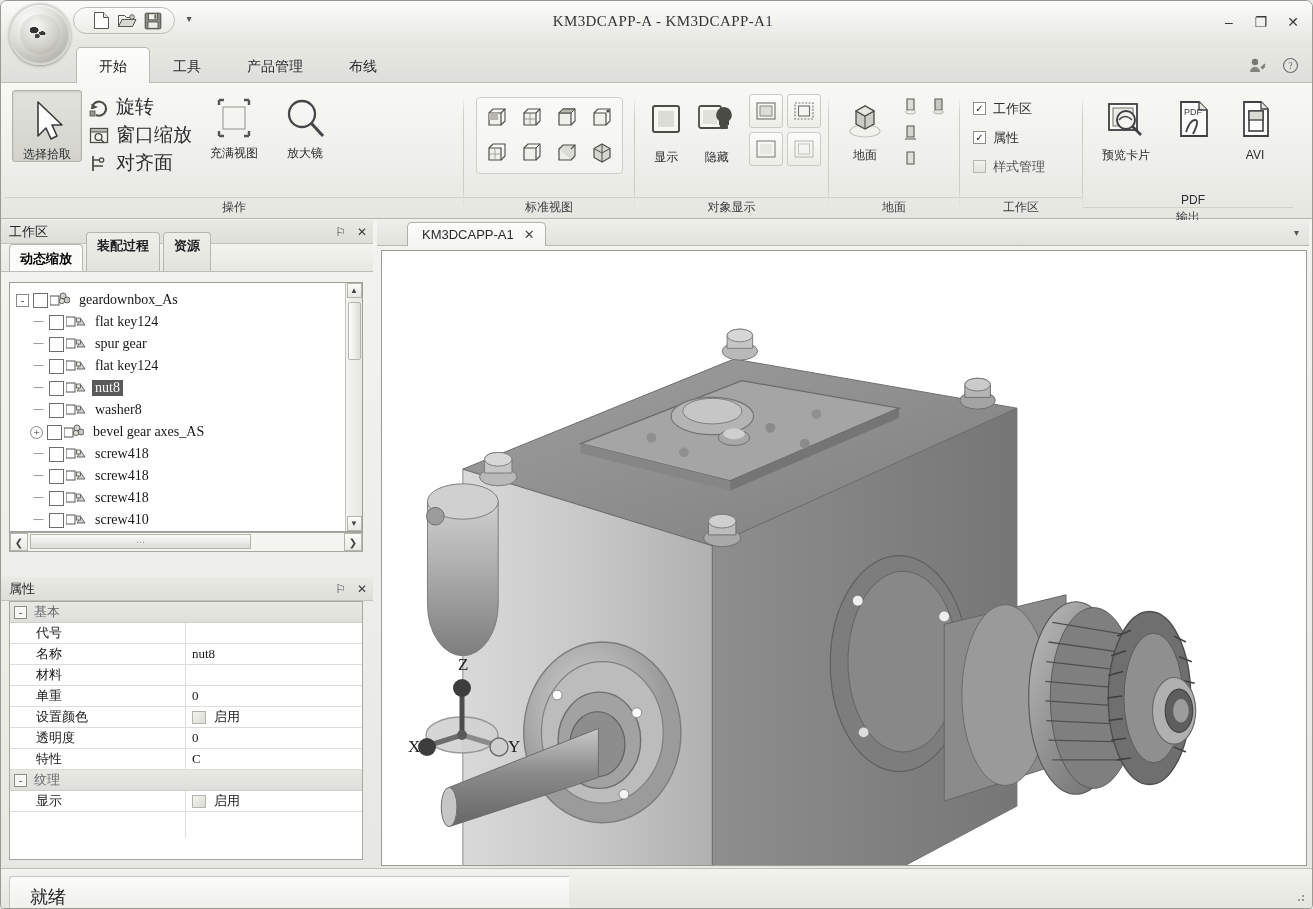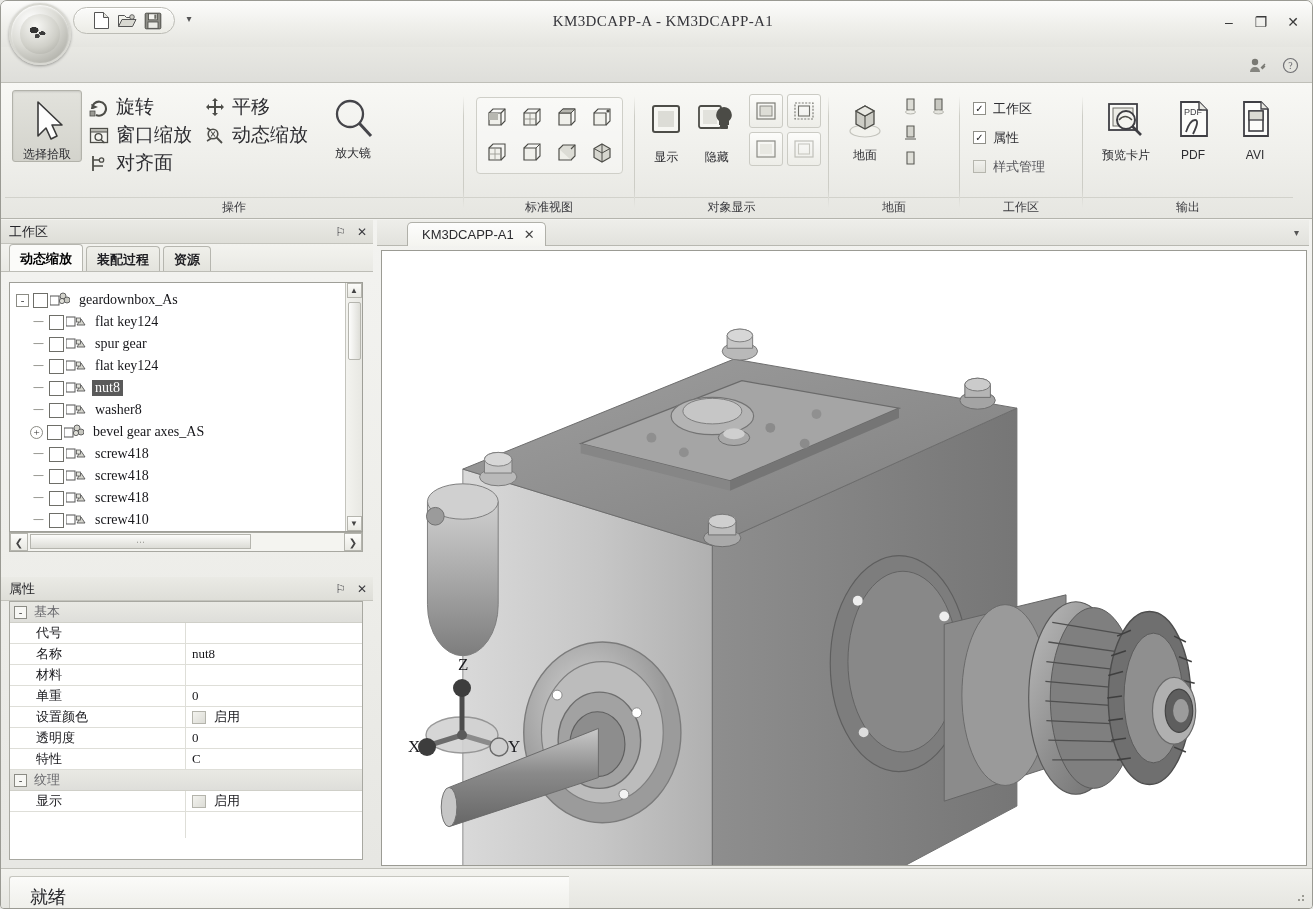--- a/index.html
+++ b/index.html
@@ -145,21 +145,21 @@
     background:linear-gradient(180deg,#eaeae5 0%,#dedeD8 100%);
     border-bottom:1px solid #c3c3bc; padding:0 6px 0 8px;
   }
   .panel-head .pt { font-size:13px; color:#26262a; }
   .panel-head .pa { display:flex; gap:11px; }
   .panel-head .pa span { font-size:12px; color:#3a3a3e; cursor:pointer; line-height:1; }
 
   .ws-tabs { height:28px; display:flex; align-items:flex-end; padding-left:8px;
              background:linear-gradient(180deg,#f3f3ef,#e9e9e4); border-bottom:1px solid #bdbdb6; }
   .ws-tab {
-    padding:0 10px; height:25px; line-height:25px; font-size:13px; font-weight:bold; color:#1d1d21;
+    padding:0 10px; height:39px; line-height:25px; font-size:13px; font-weight:bold; color:#1d1d21;
     border:1px solid #b6b6af; border-bottom:none; border-radius:4px 4px 0 0; margin-right:3px;
     background:linear-gradient(180deg,#efefea,#e3e3dd); cursor:pointer;
   }
   .ws-tab.active { background:#fbfbf9; color:#000; height:27px; line-height:27px; }
 
   .treebox {
     position:absolute; left:8px; right:10px; top:62px; height:250px;
     background:#fff; border:1px solid #9f9f98;
     display:flex; overflow:hidden;
   }
@@ -289,20 +289,26 @@
     <div class="win-title">KM3DCAPP-A - KM3DCAPP-A1</div>
 
     <div class="win-btns">
       <span>–</span>
       <span>❐</span>
       <span>✕</span>
     </div>
   </div>
 
   <div class="tabstrip">
+    <div class="tabs">
+      <div class="tab active">开始</div>
+      <div class="tab">工具</div>
+      <div class="tab">产品管理</div>
+      <div class="tab">布线</div>
+    </div>
     <div class="tabstrip-icons">
       <div class="ti">
         <svg width="18" height="16" viewBox="0 0 18 16">
             <circle cx="6" cy="5" r="3.2" fill="#5f5f59"></circle>
             <path d="M1 15c0-3 2.4-5 5-5s5 2 5 5z" fill="#6e6e68"></path>
             <path d="M12 11l4-4M13 12l3-3" stroke="#5f5f59" stroke-width="1.4"></path>
           </svg>
       </div>
       <div class="ti">
         <svg width="17" height="17" viewBox="0 0 17 17">
@@ -353,42 +359,30 @@
               <svg width="20" height="19" viewBox="0 0 20 19">
                   <path d="M4 2v15" stroke="#4d4d48" stroke-width="1.8"></path>
                   <path d="M4 6h7M4 12h10" stroke="#4d4d48" stroke-width="1.6"></path>
                   <circle cx="12.5" cy="6" r="2.2" fill="none" stroke="#4d4d48" stroke-width="1.3"></circle>
                 </svg>
             </div>
             <div class="lb">对齐面</div>
           </div>
         </div>
 
-        <div class="smallcol" style="width:120px;">
-          <div class="smallbtn">
-            <div class="ic">
-              <svg width="20" height="20" viewBox="0 0 20 20">
-                  <path d="M10 1l3 3h-2v5h5V7l3 3-3 3v-2h-5v5h2l-3 3-3-3h2v-5H4v2l-3-3 3-3v2h5V4H7z" fill="#4d4d48"></path>
-                </svg>
-            </div>
-            <div class="lb">平移</div>
-          </div>
-          <div class="smallbtn">
-            <div class="ic">
-              <svg width="21" height="20" viewBox="0 0 21 20">
-                  <circle cx="8" cy="9" r="4.8" fill="none" stroke="#4d4d48" stroke-width="1.6"></circle>
-                  <path d="M11.6 12.5L17 18" stroke="#4d4d48" stroke-width="1.8"></path>
-                  <path d="M2 3l4 2.5M2 16l4-2.5" stroke="#4d4d48" stroke-width="1.5"></path>
-                  <path d="M6 6.5l4 5M10 6.5l-4 5" stroke="#4d4d48" stroke-width="1.1"></path>
-                </svg>
-            </div>
-            <div class="lb">动态缩放</div>
-          </div>
-        </div>
-
+
+        <div class="bigbtn" style="width:72px;">
+          <div class="ic">
+            <svg width="48" height="50" viewBox="0 0 48 50">
+              <rect x="13" y="12" width="22" height="22" fill="none" stroke="#9c9c96" stroke-width="1.1"></rect>
+              <path d="M9 5h5M9 5v5M39 5h-5M39 5v5M9 41h5M9 41v-5M39 41h-5M39 41v-5" stroke="#555" stroke-width="2.4"></path>
+            </svg>
+          </div>
+          <div class="lb">充满视图</div>
+        </div>
 
         <div class="bigbtn" style="width:70px;">
           <div class="ic">
             <svg width="44" height="50" viewBox="0 0 44 50">
                 <circle cx="19" cy="19" r="13" fill="none" stroke="#45454a" stroke-width="2.3"></circle>
                 <path d="M28.5 28.5L40 41" stroke="#45454a" stroke-width="3"></path>
               </svg>
           </div>
           <div class="lb">放大镜</div>
         </div>
@@ -587,21 +581,21 @@
             <svg width="48" height="48" viewBox="0 0 48 48">
               <rect x="7" y="6" width="28" height="26" fill="#fbfbf8" stroke="#3f3f44" stroke-width="1.8"></rect>
               <rect x="11" y="10" width="20" height="18" fill="#ececE6" stroke="#6f6f69" stroke-width="1"></rect>
               <circle cx="24" cy="22" r="9" fill="#f5f5f1" stroke="#3f3f44" stroke-width="2"></circle>
               <path d="M30.5 28.5L39 37" stroke="#3f3f44" stroke-width="2.6"></path>
               <path d="M17 22q6-7 13 0" fill="none" stroke="#4d4d48" stroke-width="1.4"></path>
             </svg>
           </div>
           <div class="lb">预览卡片</div>
         </div>
-        <div class="bigbtn" style="width:62px;">
+        <div class="bigbtn" style="width:62px;gap:45px;">
           <div class="ic">
             <svg width="44" height="48" viewBox="0 0 44 48">
               <path d="M10 4h18l8 8v26H10z" fill="#fcfcfa" stroke="#3f3f44" stroke-width="1.8"></path>
               <path d="M28 4v8h8" fill="#e8e8e2" stroke="#3f3f44" stroke-width="1.4"></path>
               <text x="22" y="17" font-size="9" text-anchor="middle" fill="#3f3f44" font-family="Liberation Sans, sans-serif">PDF</text>
               <path d="M15 34q4-12 9-12t-2 14" fill="none" stroke="#3f3f44" stroke-width="1.8"></path>
             </svg>
           </div>
           <div class="lb">PDF</div>
         </div>

